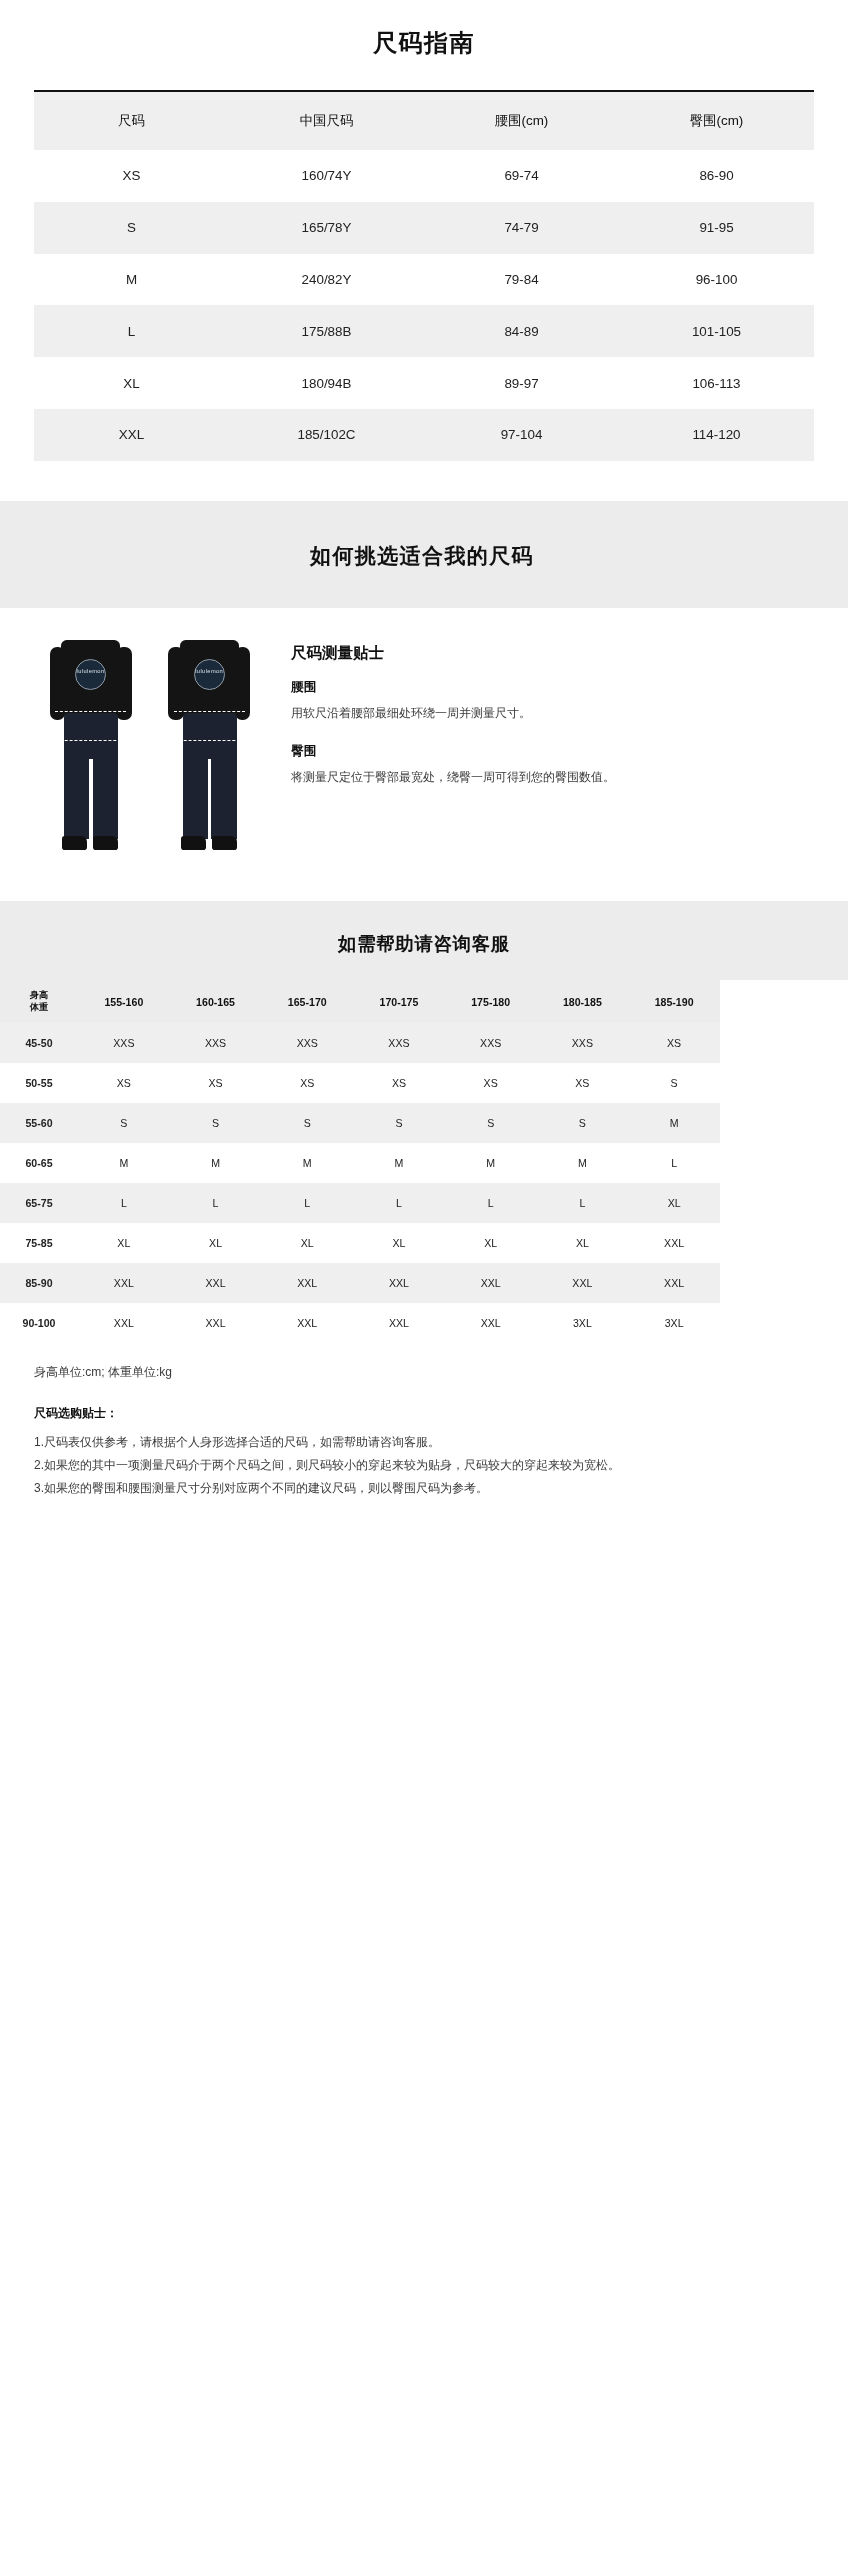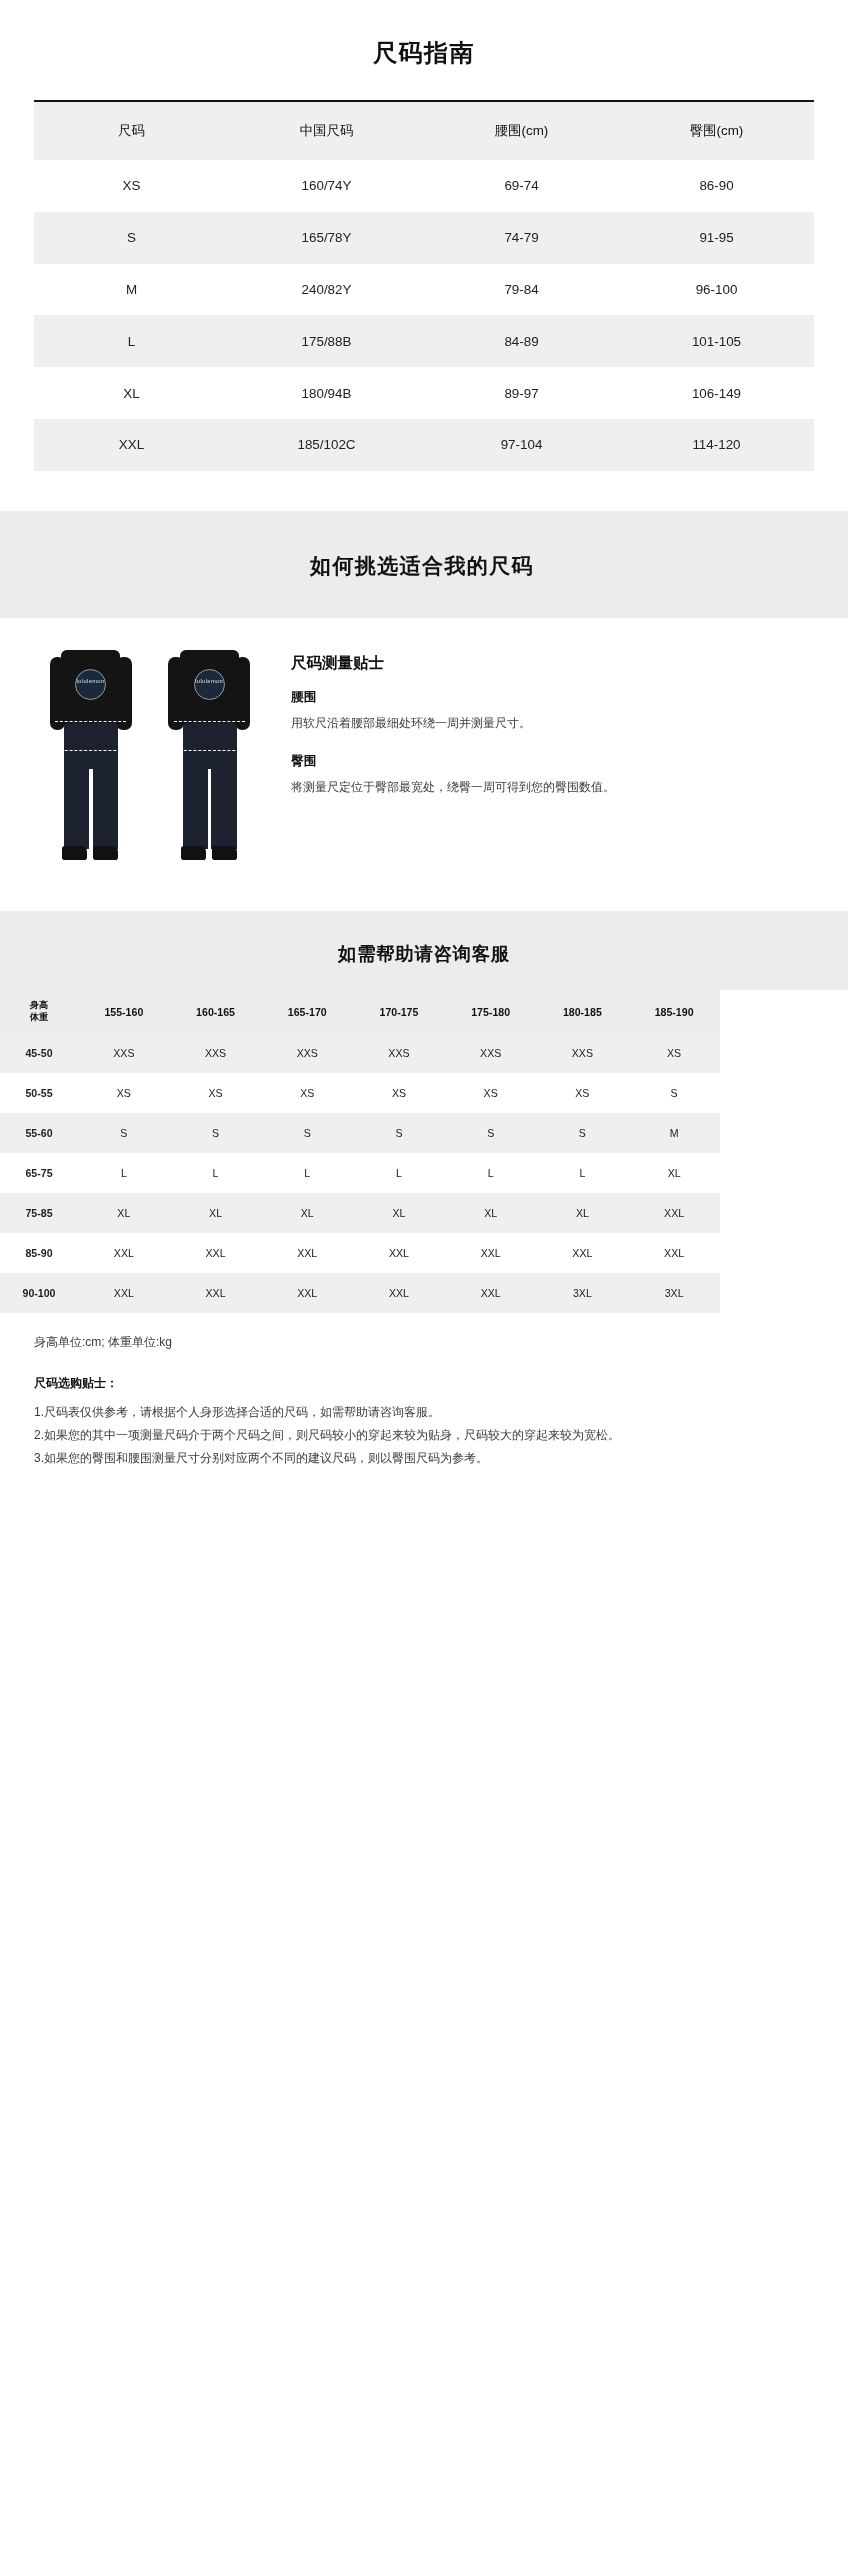--- a/index.html
+++ b/index.html
@@ -15,21 +15,21 @@
     -webkit-font-smoothing: antialiased;
   }
   .page {
     width: 848px;
     position: relative;
     background: #ffffff;
   }
 
   
   .sec1 {
-    padding: 37px 34px 0 34px;
+    padding: 27px 34px 0 34px;
   }
   .main-title {
     text-align: center;
     font-size: 24px;
     font-weight: bold;
     letter-spacing: 1.4px;
     color: #111;
     margin: 0 0 31px 0;
   }
   .size-table {
@@ -314,21 +314,21 @@
         <tr>
           <td>L</td>
           <td>175/88B</td>
           <td>84-89</td>
           <td>101-105</td>
         </tr>
         <tr>
           <td>XL</td>
           <td>180/94B</td>
           <td>89-97</td>
-          <td>106-149</td>
+          <td>106-113</td>
         </tr>
         <tr>
           <td>XXL</td>
           <td>185/102C</td>
           <td>97-104</td>
           <td>114-120</td>
         </tr>
       </tbody>
     </table>
 
@@ -420,20 +420,30 @@
             <th>55-60</th>
             <td>S</td>
             <td>S</td>
             <td>S</td>
             <td>S</td>
             <td>S</td>
             <td>S</td>
             <td>M</td>
           </tr>
           <tr>
+            <th>60-65</th>
+            <td>M</td>
+            <td>M</td>
+            <td>M</td>
+            <td>M</td>
+            <td>M</td>
+            <td>M</td>
+            <td>L</td>
+          </tr>
+          <tr>
             <th>65-75</th>
             <td>L</td>
             <td>L</td>
             <td>L</td>
             <td>L</td>
             <td>L</td>
             <td>L</td>
             <td>XL</td>
           </tr>
           <tr>

